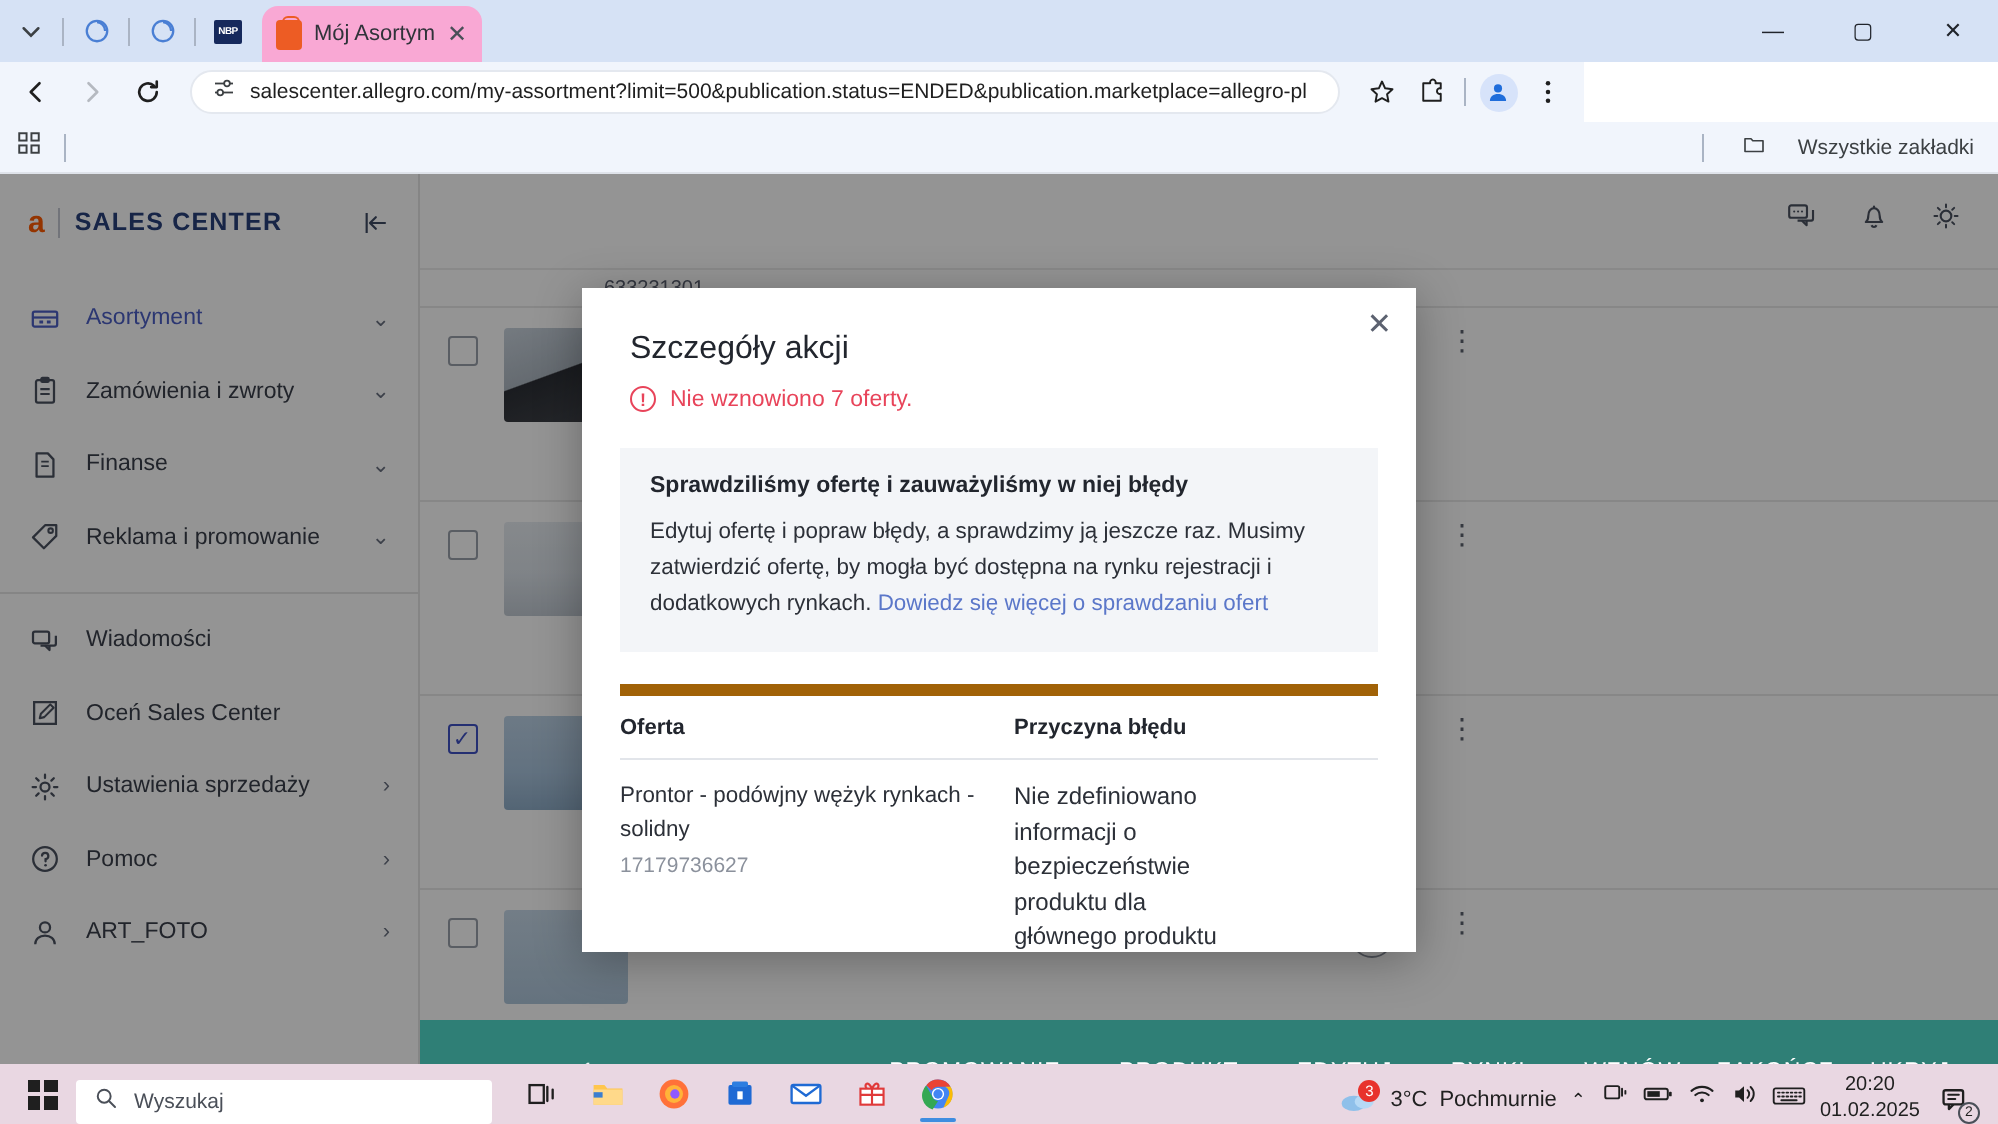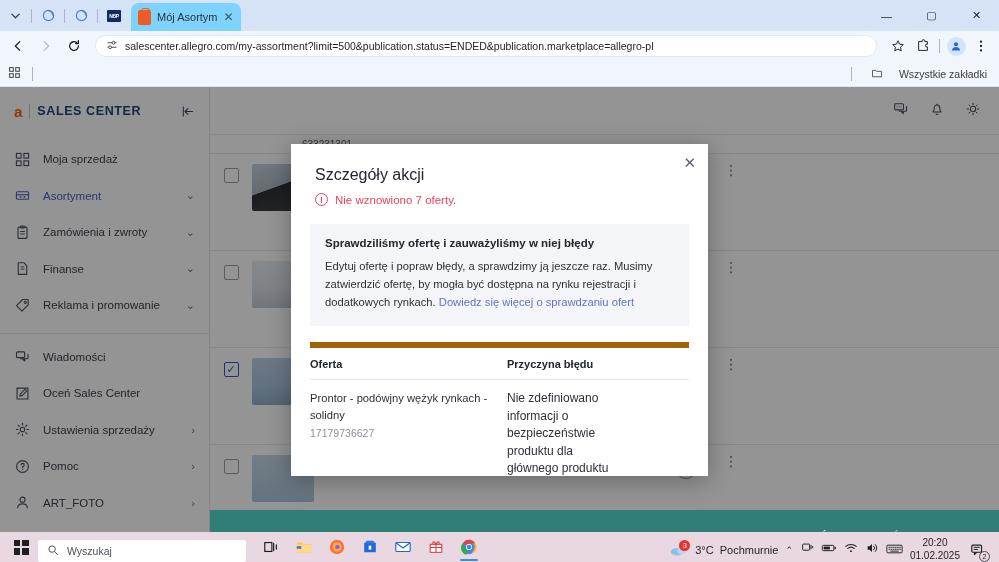--- a/index.html
+++ b/index.html
@@ -18,34 +18,34 @@
     display: flex; align-items: flex-end;
   }
   .tab-left-ctrls { display: flex; align-items: center; height: 31px; padding: 0 2px; }
   .tctl { width: 26px; height: 26px; display: flex; align-items: center; justify-content: center; border-radius: 4px; }
   .tctl svg { display: block; }
   .vsep { width: 1px; height: 14px; background: #aab4c4; margin: 0 3px; }
   .favicon-sq { width: 14px; height: 12px; background: #16295c; border-radius: 1px; display:flex; align-items:center;justify-content:center;}
   .favicon-sq span { color:#fff; font-size:5px; font-weight:bold; letter-spacing:-0.3px;}
   .tab {
     height: 28px; min-width: 108px; max-width: 180px;
-    background: #7dd3fc; border-radius: 8px 8px 0 0;
+    background: #f9a8d4; border-radius: 8px 8px 0 0;
     display: flex; align-items: center; gap: 6px; padding: 0 7px;
     margin-left: 2px;
   }
   .tab-ico { width: 13px; height: 15px; background: #ed5c24; border-radius: 2px; position: relative; flex: 0 0 auto;}
   .tab-ico::before { content:""; position:absolute; top:-2px; left:3px; width:7px; height:4px; border:1.5px solid #ed5c24; border-bottom:none; border-radius:3px 3px 0 0;}
   .tab-title { font-size: 11px; color: #30333a; white-space: nowrap; overflow: hidden; flex: 1; }
   .tab-close { font-size: 12px; color: #4a4f58; line-height: 1; }
   .titlebar-rest { flex: 1; height: 31px; }
   .win-ctrls { position: absolute; right: 0; top: 0; height: 31px; display: flex; align-items: center; }
   .win-btn { width: 45px; height: 31px; display: flex; align-items: center; justify-content: center; font-size: 11px; color: #20242b; }
 
   .toolbar {
-    position: absolute; top: 31px; left: 0; width: 999px; height: 30px;
+    position: absolute; top: 31px; left: 0; width: 792px; height: 30px;
     background: #f1f5fc; display: flex; align-items: center; gap: 4px; padding: 0 6px;
   }
   .tbtn { width: 24px; height: 24px; display: flex; align-items: center; justify-content: center; border-radius: 50%; color: #1f1f1f;}
   .tbtn.dim { color: #b5b9c0; }
   .omnibox {
     flex: 1; height: 22px; background: #fff; border-radius: 11px;
     display: flex; align-items: center; gap: 7px; padding: 0 10px; margin: 0 5px;
     border: 1px solid #e4e8ef;
   }
   .omnibox .url { font-size: 10.5px; color: #1f1f1f; white-space: nowrap; overflow: hidden; }
@@ -305,31 +305,20 @@
         <span class="brand-name">SALES CENTER</span>
         <span class="collapse-btn">
           <svg width="15" height="15" viewBox="0 0 18 18">
               <path d="M4 3v12" stroke="#3f4b63" stroke-width="1.3" fill="none"></path>
               <path d="M15 9H6.5M9.5 5.5 6 9l3.5 3.5" stroke="#3f4b63" stroke-width="1.3" fill="none" stroke-linecap="round" stroke-linejoin="round"></path>
             </svg>
         </span>
       </div>
       <div class="nav">
 
-        <div class="nav-item">
-          <span class="ni-ico">
-            <svg width="15" height="15" viewBox="0 0 16 16">
-                <rect x="1.5" y="1.5" width="5" height="5" fill="none" stroke="#4a5160" stroke-width="1.2"></rect>
-                <rect x="9.5" y="1.5" width="5" height="5" fill="none" stroke="#4a5160" stroke-width="1.2"></rect>
-                <rect x="1.5" y="9.5" width="5" height="5" fill="none" stroke="#4a5160" stroke-width="1.2"></rect>
-                <rect x="9.5" y="9.5" width="5" height="5" fill="none" stroke="#4a5160" stroke-width="1.2"></rect>
-              </svg>
-          </span>
-          <span class="ni-lbl">Moja sprzedaż</span>
-        </div>
 
         <div class="nav-item active">
           <span class="ni-ico">
             <svg width="15" height="15" viewBox="0 0 16 16">
                 <rect x="1.5" y="4" width="13" height="8" rx="1" fill="none" stroke="#4c5fc4" stroke-width="1.2"></rect>
                 <path d="M1.5 7.2h13" stroke="#4c5fc4" stroke-width="1.2"></path>
                 <rect x="5" y="8.8" width="2" height="1.6" fill="#4c5fc4"></rect>
                 <rect x="9" y="8.8" width="2" height="1.6" fill="#4c5fc4"></rect>
               </svg>
           </span>

